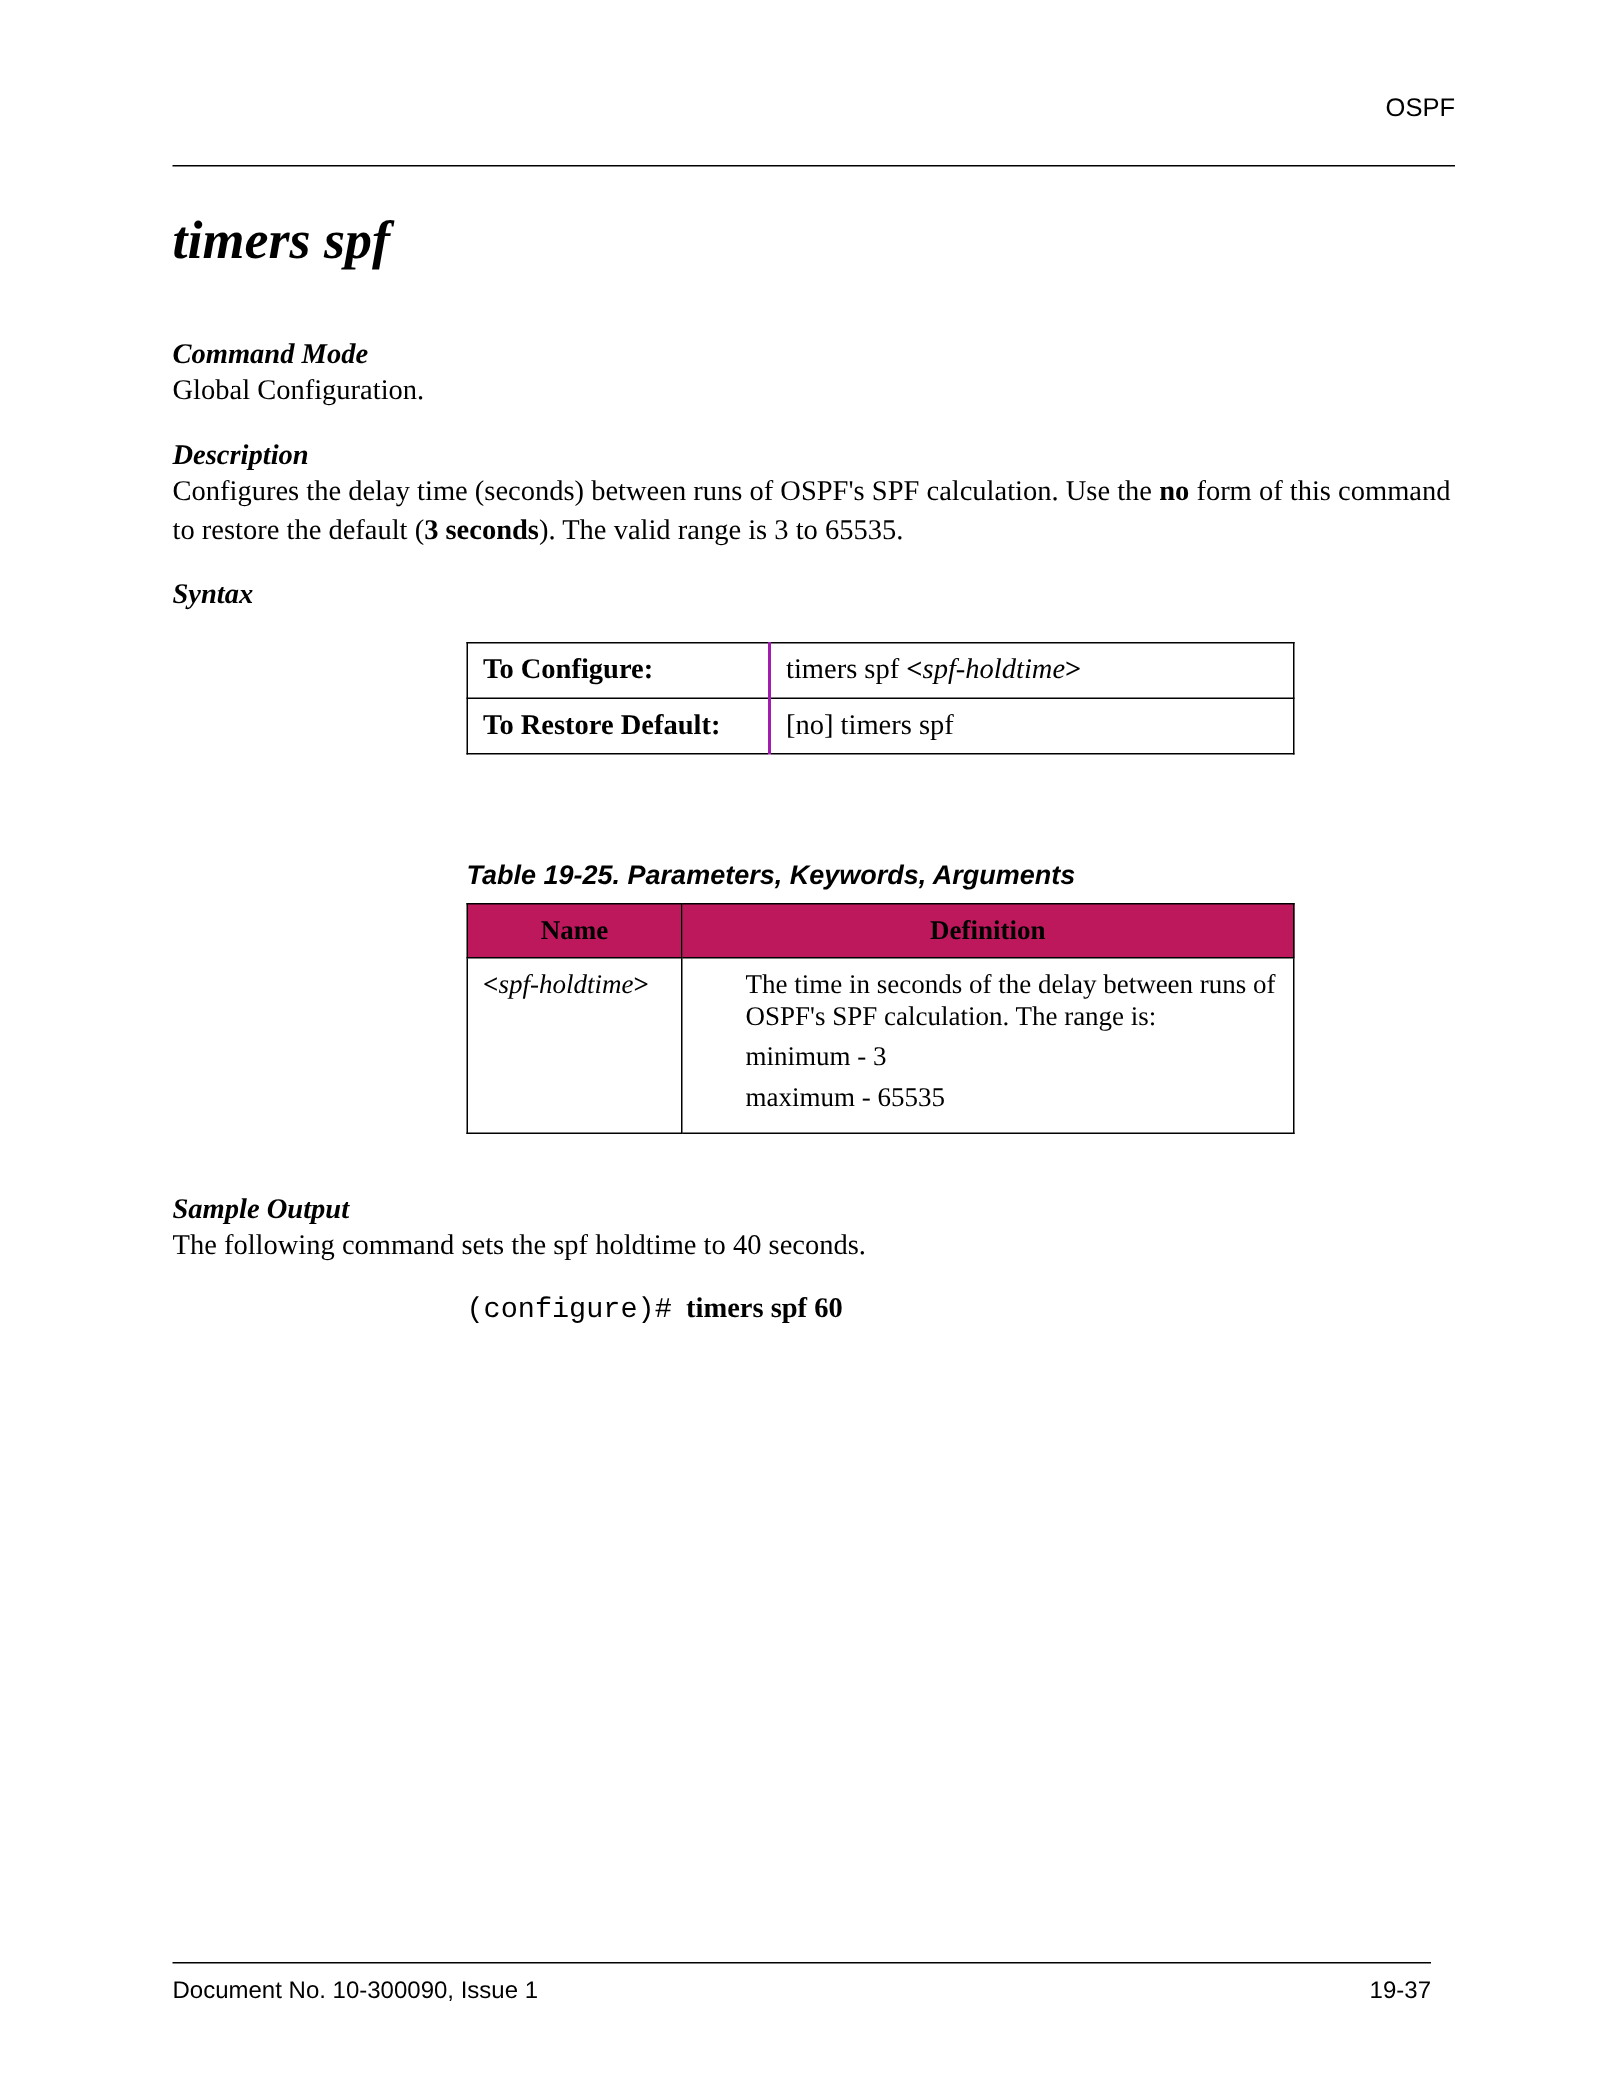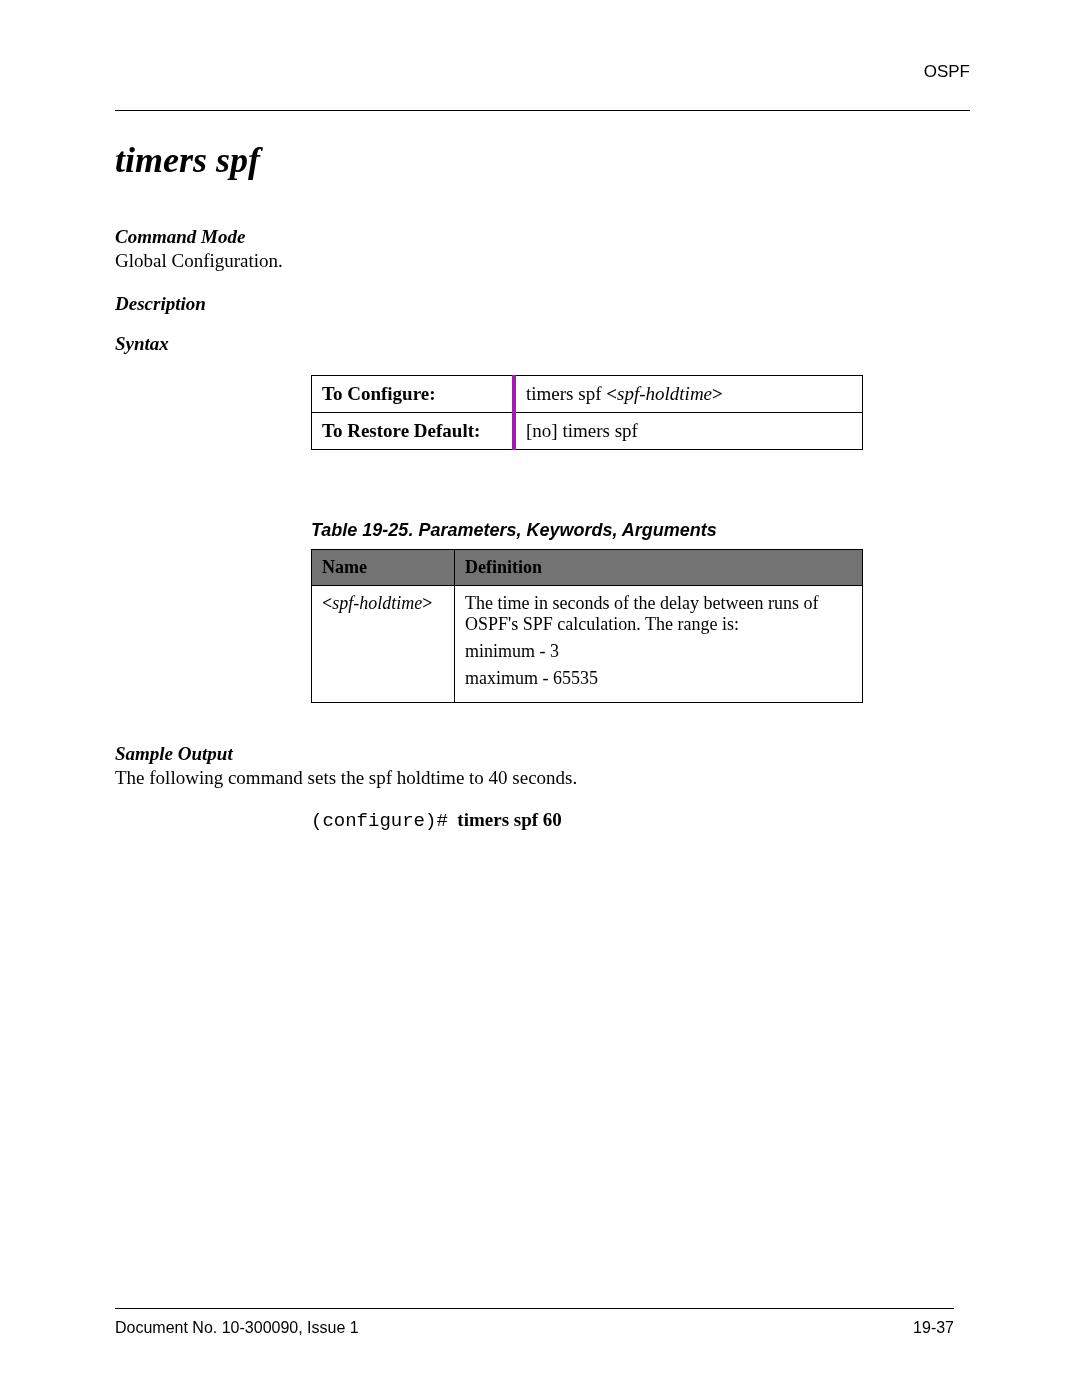--- a/index.html
+++ b/index.html
@@ -63,21 +63,21 @@
     vertical-align: top;
   }
   .syntax-table td:first-child {
     width: 180px;
     font-weight: bold;
   }
   .syntax-table td:nth-child(2) {
     border-left: none;
   }
   .syntax-table td:first-child {
-    border-right: 4px solid #a21caf;
+    border-right: 2px solid #a21caf;
   }
   .table-caption {
     font-family: Arial, Helvetica, sans-serif;
     font-weight: bold;
     font-style: italic;
     font-size: 18px;
     margin-left: 196px;
     margin-bottom: 8px;
   }
   .param-table {
@@ -87,31 +87,33 @@
     margin-bottom: 40px;
   }
   .param-table th, .param-table td {
     border: 1px solid #000;
     padding: 7px 10px;
     font-size: 18px;
     text-align: left;
     vertical-align: top;
   }
   .param-table th {
-    background: #737373;
-    font-weight: bold;
+    background: #be185d;
+    font-weight: bold;
+    text-align: center;
   }
   .param-table td:first-child {
     width: 122px;
   }
   .param-name {
     font-style: italic;
   }
   .def-line {
     margin-bottom: 6px;
+    margin-left: 32px;
   }
   .sample-code {
     margin-left: 196px;
     margin-bottom: 22px;
     font-size: 19px;
   }
   .sample-code .prompt {
     font-family: "Courier New", Courier, monospace;
   }
   .footer {
@@ -140,20 +142,23 @@
 
   <h1 class="title">timers spf</h1>
 
   <div class="section">
     <div class="label">Command Mode</div>
     <div class="value">Global Configuration.</div>
   </div>
 
   <div class="section">
     <div class="label">Description</div>
+    <div class="value">
+      <span>Configures the delay time (seconds) between runs of OSPF's SPF calculation. Use the </span><b>no</b><span> form of this command to restore the default (</span><b>3 seconds</b><span>). The valid range is 3 to 65535.</span>
+    </div>
   </div>
 
   <div class="section">
     <div class="label">Syntax</div>
     <div class="value"></div>
   </div>
 
   <table class="syntax-table">
     <tbody>
         <tr>

